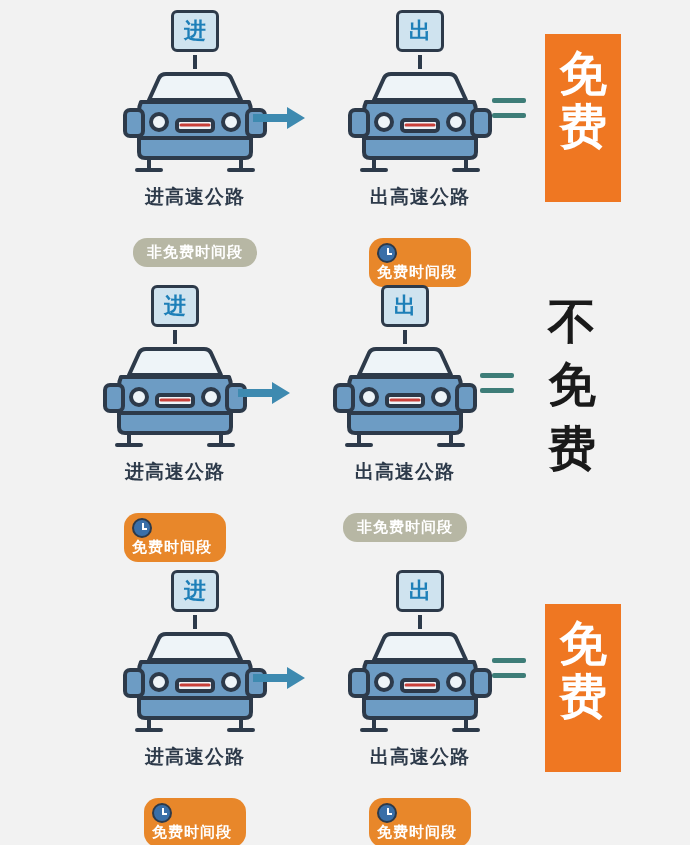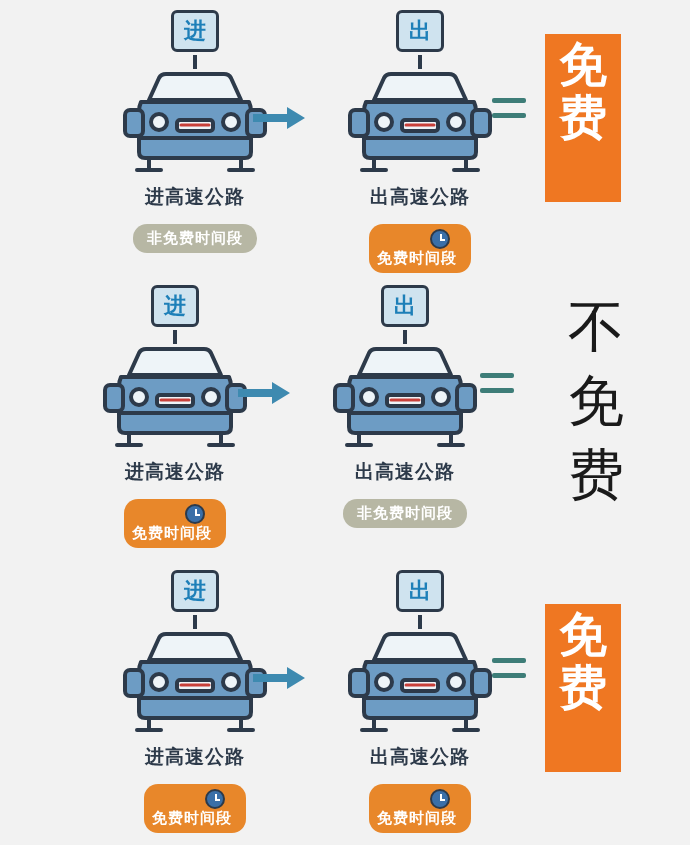--- a/index.html
+++ b/index.html
@@ -72,22 +72,22 @@
   .car-svg { display: block; }
 
   .caption {
     font-size: 19px;
     font-weight: bold;
     color: #2d3a4a;
     letter-spacing: 1px;
   }
   .badge {
     display: inline-flex;
-    align-items: flex-end;
-    margin-top: 14px;
+    align-items: flex-start;
+    margin-top: 28px;
     padding: 5px 14px 5px 8px;
     border-radius: 14px;
     font-size: 15px;
     font-weight: bold;
     color: #ffffff;
     letter-spacing: 1px;
   }
   .badge.free      { background: #e8872a; flex-direction: column; }
   .badge.notfree   { background: #b7b7a4; padding: 5px 14px; }
   .clock-icon {
@@ -152,34 +152,34 @@
     position: absolute;
     left: 545px;
     top: 24px;
     width: 76px;
     height: 168px;
     background: #ef7722;
     color: #ffffff;
     font-size: 48px;
     font-weight: bold;
     line-height: 1.1;
-    padding-top: 5px;
+    padding-top: 14px;
     box-sizing: border-box;
     text-align: center;
   }
   .result-notfree {
     position: absolute;
     left: 548px;
     top: 5px;
     width: 76px;
     color: #1a1a1a;
-    font-size: 56px;
-    font-weight: normal;
+    font-size: 48px;
+    font-weight: bold;
     line-height: 1.32;
-    text-align: right;
+    text-align: left;
   }
 
   
   .row-2 .car-unit.left  { left: 55px; }
   .row-2 .car-unit.right { left: 285px; }
   .row-2 .arrow { left: 238px; }
   .row-2 .equals { left: 480px; }
 
   .row-3 .result-free { top: 34px; }
 

